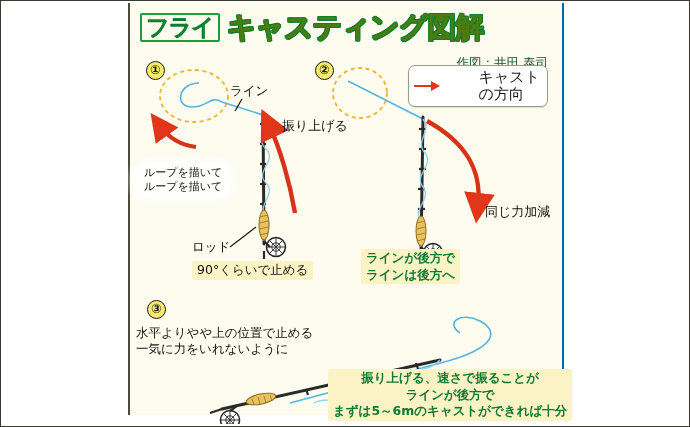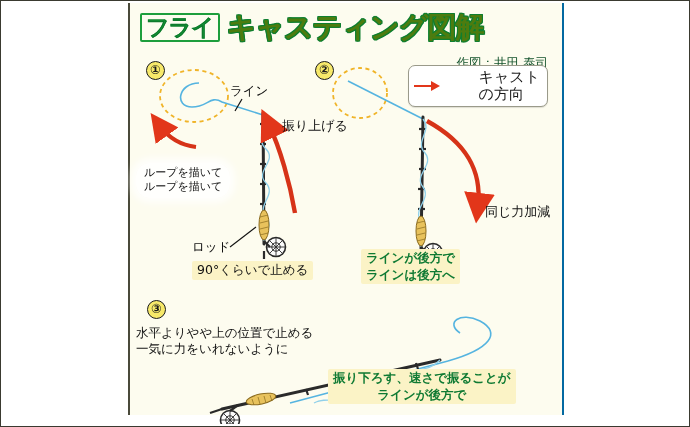--- a/index.html
+++ b/index.html
@@ -228,18 +228,19 @@
     <div class="hl green center" style="left:231px;top:246px;text-align:center;">
       <div>ラインが後方で</div>
       <div>ラインは後方へ</div>
     </div>
 
     <div class="lbl" style="left:6px;top:322px;">
       <div>水平よりやや上の位置で止める</div>
       <div>一気に力をいれないように</div>
     </div>
     <div class="hl green center" style="left:198px;top:366px;">
-      <div>振り下ろす、速さで振ることが</div>
+      <div>振り上げる、速さで振ることが</div>
       <div>ラインが後方で</div>
+      <div>まずは5～6mのキャストができれば十分</div>
     </div>
 
   </div>
 </div>
 
 </body></html>

